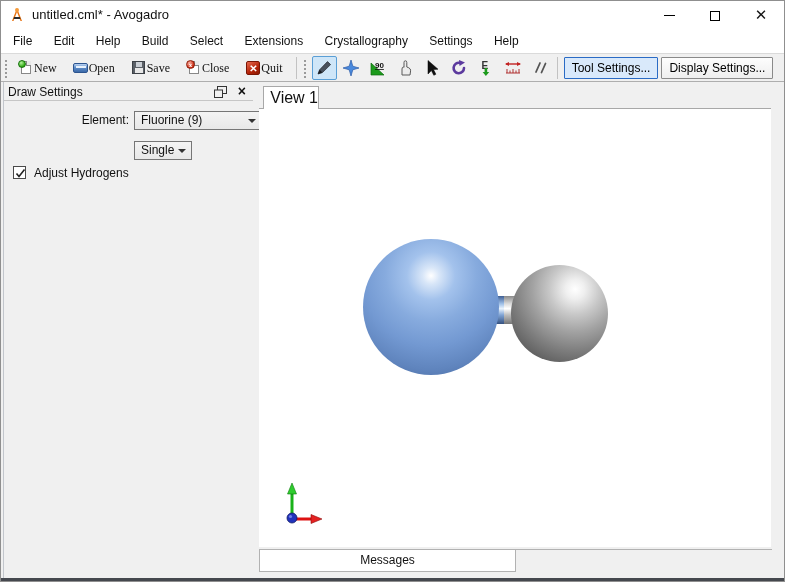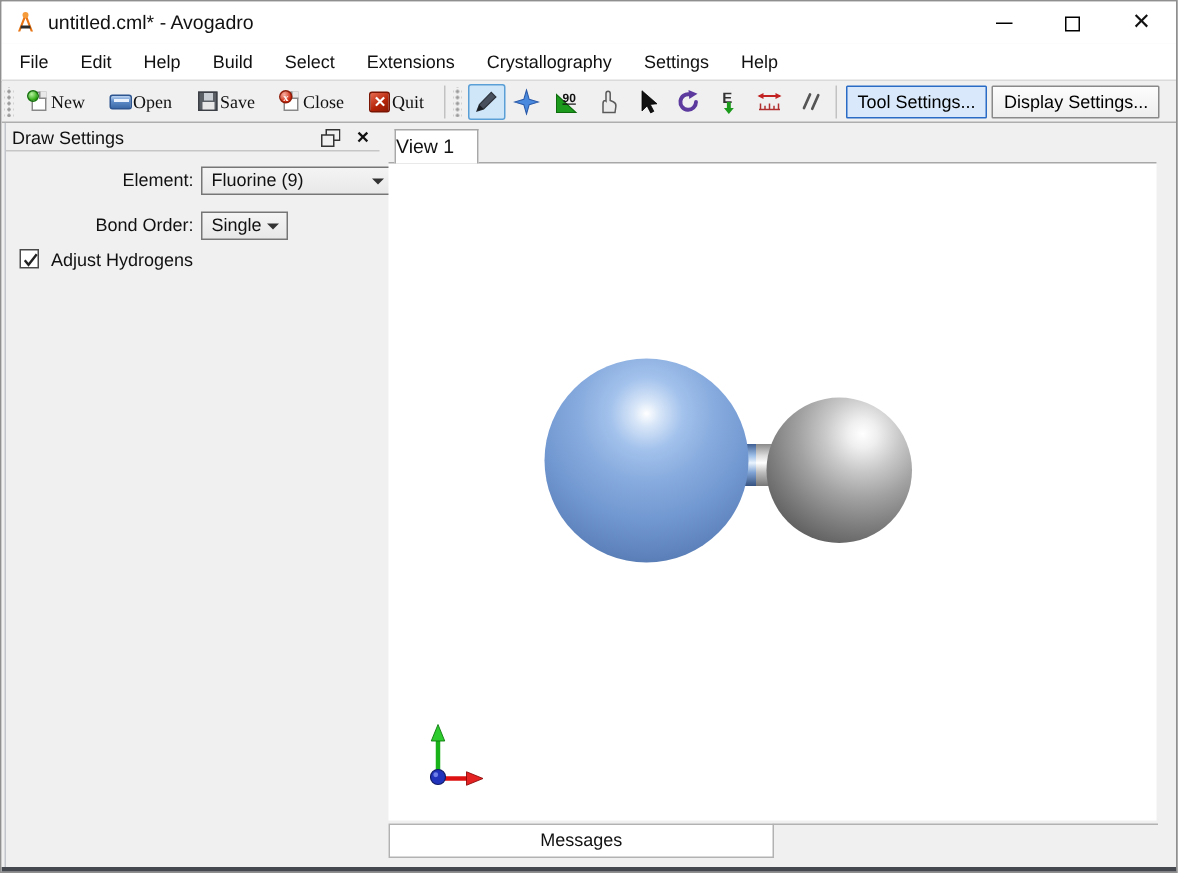--- a/index.html
+++ b/index.html
@@ -63,21 +63,21 @@
   .dock-close { position:absolute; right:7px; top:0; line-height:17px; font-size:14px; font-weight:bold; }
   .form-label { position:absolute; left:0; width:128px; text-align:right; font-size:12px; line-height:18px; }
   .combo { position:absolute; left:133px; height:19px; border:1px solid #767676; background:linear-gradient(#f4f4f4,#e8e8e8); font-size:12px; line-height:17px; padding-left:6px; }
   .combo .arrow { position:absolute; right:5px; top:7px; width:0; height:0; border-left:4px solid transparent; border-right:4px solid transparent; border-top:4px solid #333; }
   .checkbox { position:absolute; left:12px; width:13px; height:13px; background:#fff; border:1px solid #4a4a4a; }
   .checkbox svg { position:absolute; left:1px; top:1px; }
   .check-label { position:absolute; left:33px; font-size:12px; line-height:14px; }
 
   
   .main { position:absolute; left:252px; top:0; right:0; height:100%; }
-  .view-tab { position:absolute; left:10px; top:4px; width:56px; height:23px; background:#fff; border:1px solid #a8a8a8; border-bottom:none; z-index:2; text-align:left; line-height:22px; font-size:13px; }
+  .view-tab { position:absolute; left:10px; top:4px; width:56px; height:23px; background:#fff; border:1px solid #a8a8a8; border-bottom:none; z-index:2; text-align:right; line-height:22px; font-size:16px; }
   .canvas { position:absolute; left:6px; top:26px; width:512px; height:439px; background:#fff; border-top:1px solid #a8a8a8; z-index:1; overflow:hidden; }
 
   .bond { position:absolute; left:222px; top:187px; width:46px; height:28px; z-index:1; display:flex; }
   .bond-half { width:50%; height:100%; }
   .bond-f { background:linear-gradient(#3f5f94,#9fc0e8 28%,#e9f3fd 45%,#7fa3d4 68%,#35517f); }
   .bond-h { background:linear-gradient(#8a8a8a,#dcdcdc 28%,#ffffff 45%,#bdbdbd 68%,#777777); }
   .atom { position:absolute; border-radius:50%; z-index:2; }
   .atom-f { left:104px; top:130px; width:136px; height:136px;
     background:radial-gradient(circle at 50% 27%, #ffffff 0%, #d8e6f8 7%, #a3c2ec 20%, #87abde 38%, #7399d2 58%, #5f84bd 78%, #4d6fa6 92%, #44639a 100%); }
   .atom-h { left:252px; top:156px; width:97px; height:97px;
@@ -237,21 +237,20 @@
         </svg>
         <span class="dock-close">×</span>
       </div>
 
       <div class="form-label" style="top:29px;">Element:</div>
       <div class="combo" style="top:29px; width:128px;">
         <span>Fluorine (9)</span>
         <span class="arrow"></span>
       </div>
 
-      <div class="form-label" style="top:59px;">Bond Order:</div>
       <div class="combo" style="top:59px; width:58px;">
         <span>Single</span>
         <span class="arrow"></span>
       </div>
 
       <div class="checkbox" style="top:84px;">
         <svg width="11" height="11" viewBox="0 0 11 11">
           <polyline points="1.5,5.5 4,8.5 9.5,1.5" fill="none" stroke="#222" stroke-width="1.6"></polyline>
         </svg>
       </div>

